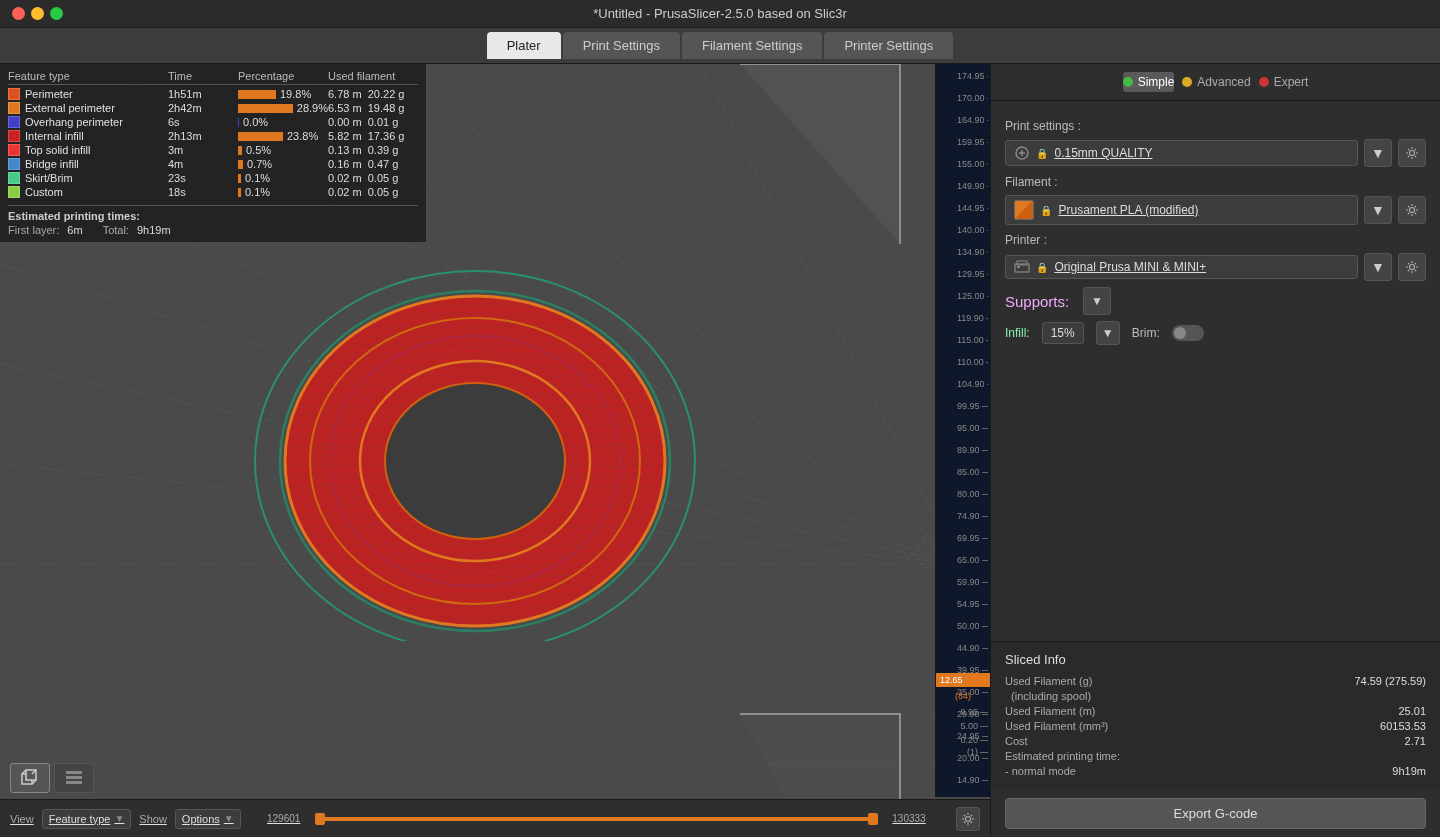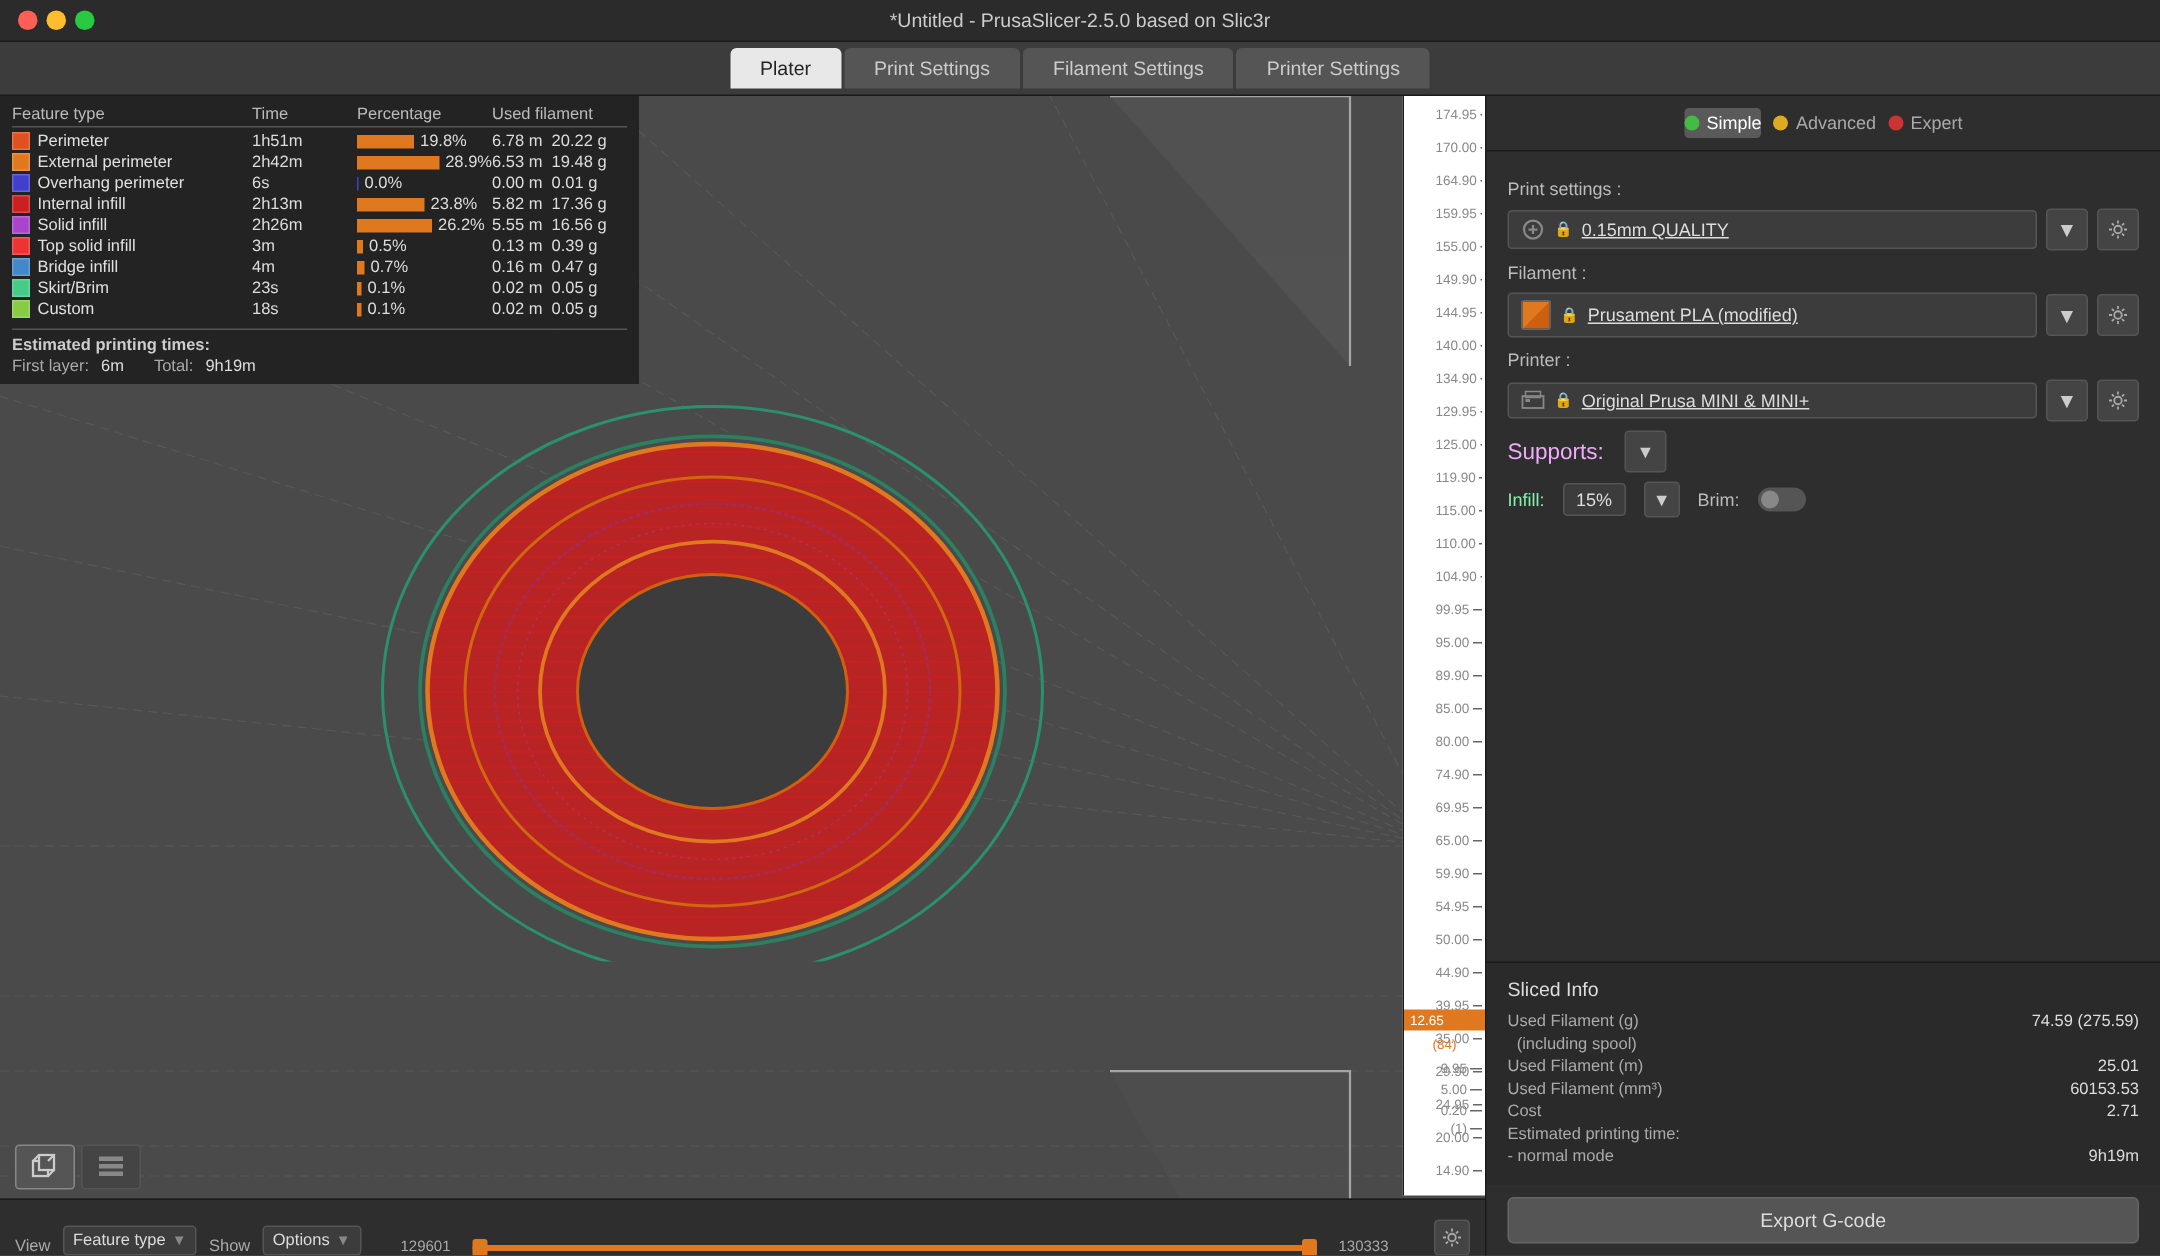--- a/index.html
+++ b/index.html
@@ -153,24 +153,25 @@
 
     
     .viewport-toolbar {
       position: absolute;
       bottom: 0;
       left: 0;
       right: 0;
       height: 38px;
       background: #2e2e2e;
       display: flex;
-      align-items: flex-end;
+      align-items: center;
       gap: 8px;
       padding: 0 10px;
       border-top: 1px solid #1a1a1a;
+      text-decoration: underline;
     }
     .toolbar-label { color: #aaa; font-size: 11px; }
     .toolbar-dropdown {
       background: #3c3c3c;
       border: 1px solid #555;
       color: #ddd;
       font-size: 11px;
       padding: 3px 6px;
       border-radius: 3px;
       display: flex;
@@ -394,21 +395,21 @@
       top: 2px; left: 2px;
     }
 
     
     .height-ruler {
       position: absolute;
       right: 0;
       top: 0;
       bottom: 40px;
       width: 55px;
-      background: #ffffff;
+      background: #0f172a;
       border-left: 1px solid #1a1a1a;
       overflow: hidden;
       display: flex;
       flex-direction: column;
       padding-left: 21px;
     }
     .ruler-ticks {
       flex: 1;
       position: relative;
       overflow: hidden;
@@ -567,32 +568,20 @@
           <span>Internal infill</span>
         </span>
         <span class="time-val">2h13m</span>
         <span class="pct-val">
           <span style="width:45px;height:9px;background:#e07820;display:inline-block"></span>
           23.8%
         </span>
         <span class="filament-val">5.82 m&nbsp;&nbsp;17.36 g</span>
       </div>
 
-      <div class="stats-row">
-        <span class="feature-name">
-          <span class="color-box" style="background:#aa44cc"></span>
-          <span>Solid infill</span>
-        </span>
-        <span class="time-val">2h26m</span>
-        <span class="pct-val">
-          <span style="width:50px;height:9px;background:#e07820;display:inline-block"></span>
-          26.2%
-        </span>
-        <span class="filament-val">5.55 m&nbsp;&nbsp;16.56 g</span>
-      </div>
 
       <div class="stats-row">
         <span class="feature-name">
           <span class="color-box" style="background:#ee3333"></span>
           <span>Top solid infill</span>
         </span>
         <span class="time-val">3m</span>
         <span class="pct-val">
           <span style="width:4px;height:9px;background:#e07820;display:inline-block"></span>
           0.5%

